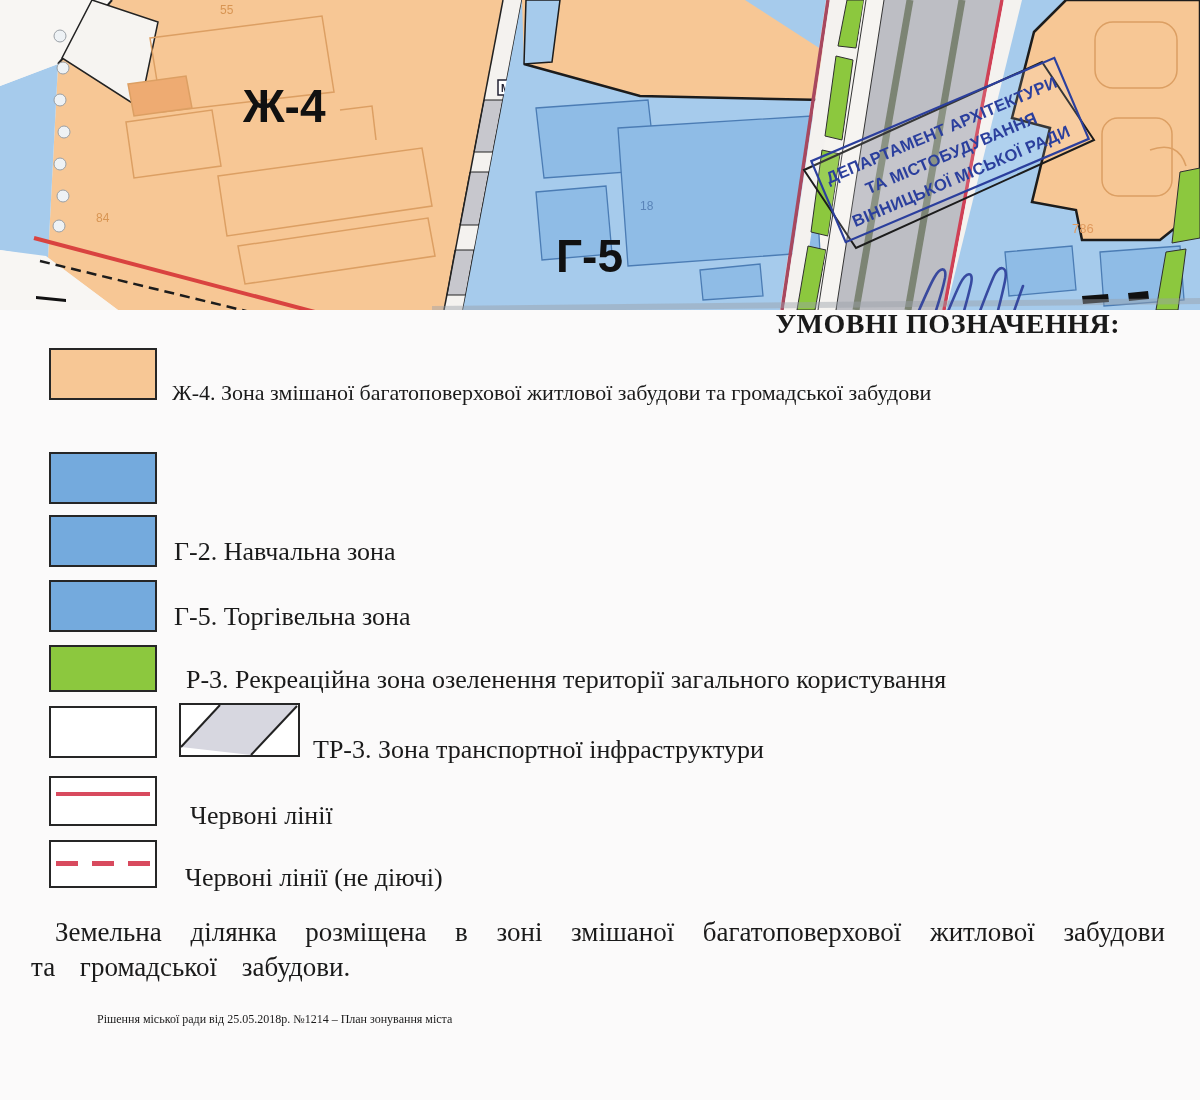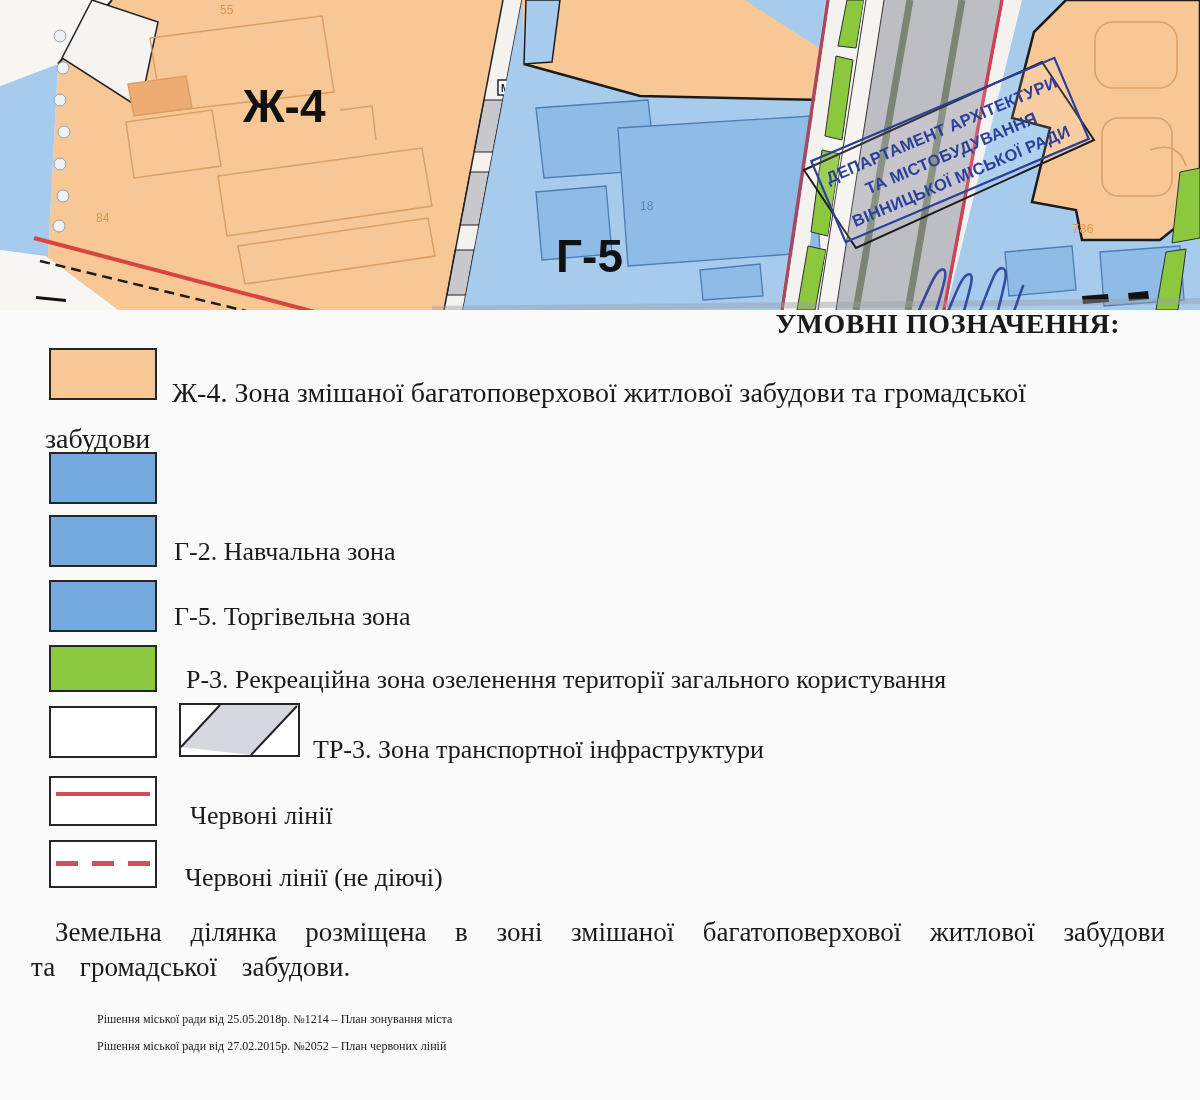--- a/index.html
+++ b/index.html
@@ -6,21 +6,21 @@
   #page{position:relative;width:1200px;height:1100px;background:#fbfafa;overflow:hidden;
         font-family:"Liberation Serif", serif;color:#1a1a1a;}
   .abs{position:absolute;}
   
   #map{left:0;top:0;width:1200px;height:310px;}
   
   .legend-title{left:0;top:308px;width:1120px;text-align:right;font-size:28px;font-weight:bold;letter-spacing:.5px;}
   .swatch{border:2px solid #262626;box-sizing:border-box;}
   .sw-col{left:49px;width:108px;height:52px;}
   .lbl{font-size:26px;line-height:32px;white-space:nowrap;}
-  .lbl-wrap{font-size:28px;line-height:46px;white-space:normal;}
+  .lbl-wrap{font-size:22px;line-height:46px;white-space:normal;}
   .redline-solid{position:absolute;left:5px;right:5px;top:14px;height:4px;background:#d84a5e;}
   .redline-dashed{position:absolute;left:5px;right:5px;top:19px;height:5px;
     background:repeating-linear-gradient(90deg,#d84a5e 0 22px,transparent 22px 36px);}
   .note{left:31px;top:903px;width:1134px;font-size:27px;line-height:35px;text-align:justify;
         text-indent:24px;word-spacing:18px;margin-top:12px;}
   .footnotes{left:97px;top:1006px;font-size:12px;line-height:27px;}
 </style>
 </head>
 <body>
 
@@ -177,16 +177,15 @@
 
   <div class="abs swatch" style="left:49px;top:840px;width:108px;height:48px;background:#fff">
     <div class="redline-dashed"></div>
   </div>
   <div class="abs lbl" style="left:185px;top:862px">Червоні лінії (не діючі)</div>
 
   <div class="abs note">Земельна ділянка розміщена в зоні змішаної багатоповерхової житлової забудови та громадської забудови.</div>
 
   <div class="abs footnotes">
     <div>Рішення міської ради від 25.05.2018р. №1214 – План зонування міста</div>
-    <div>Рішення міської ради від 27.02.2015р. №2052 – План червоних ліній</div>
   </div>
 
 </div>
 
 </body></html>

